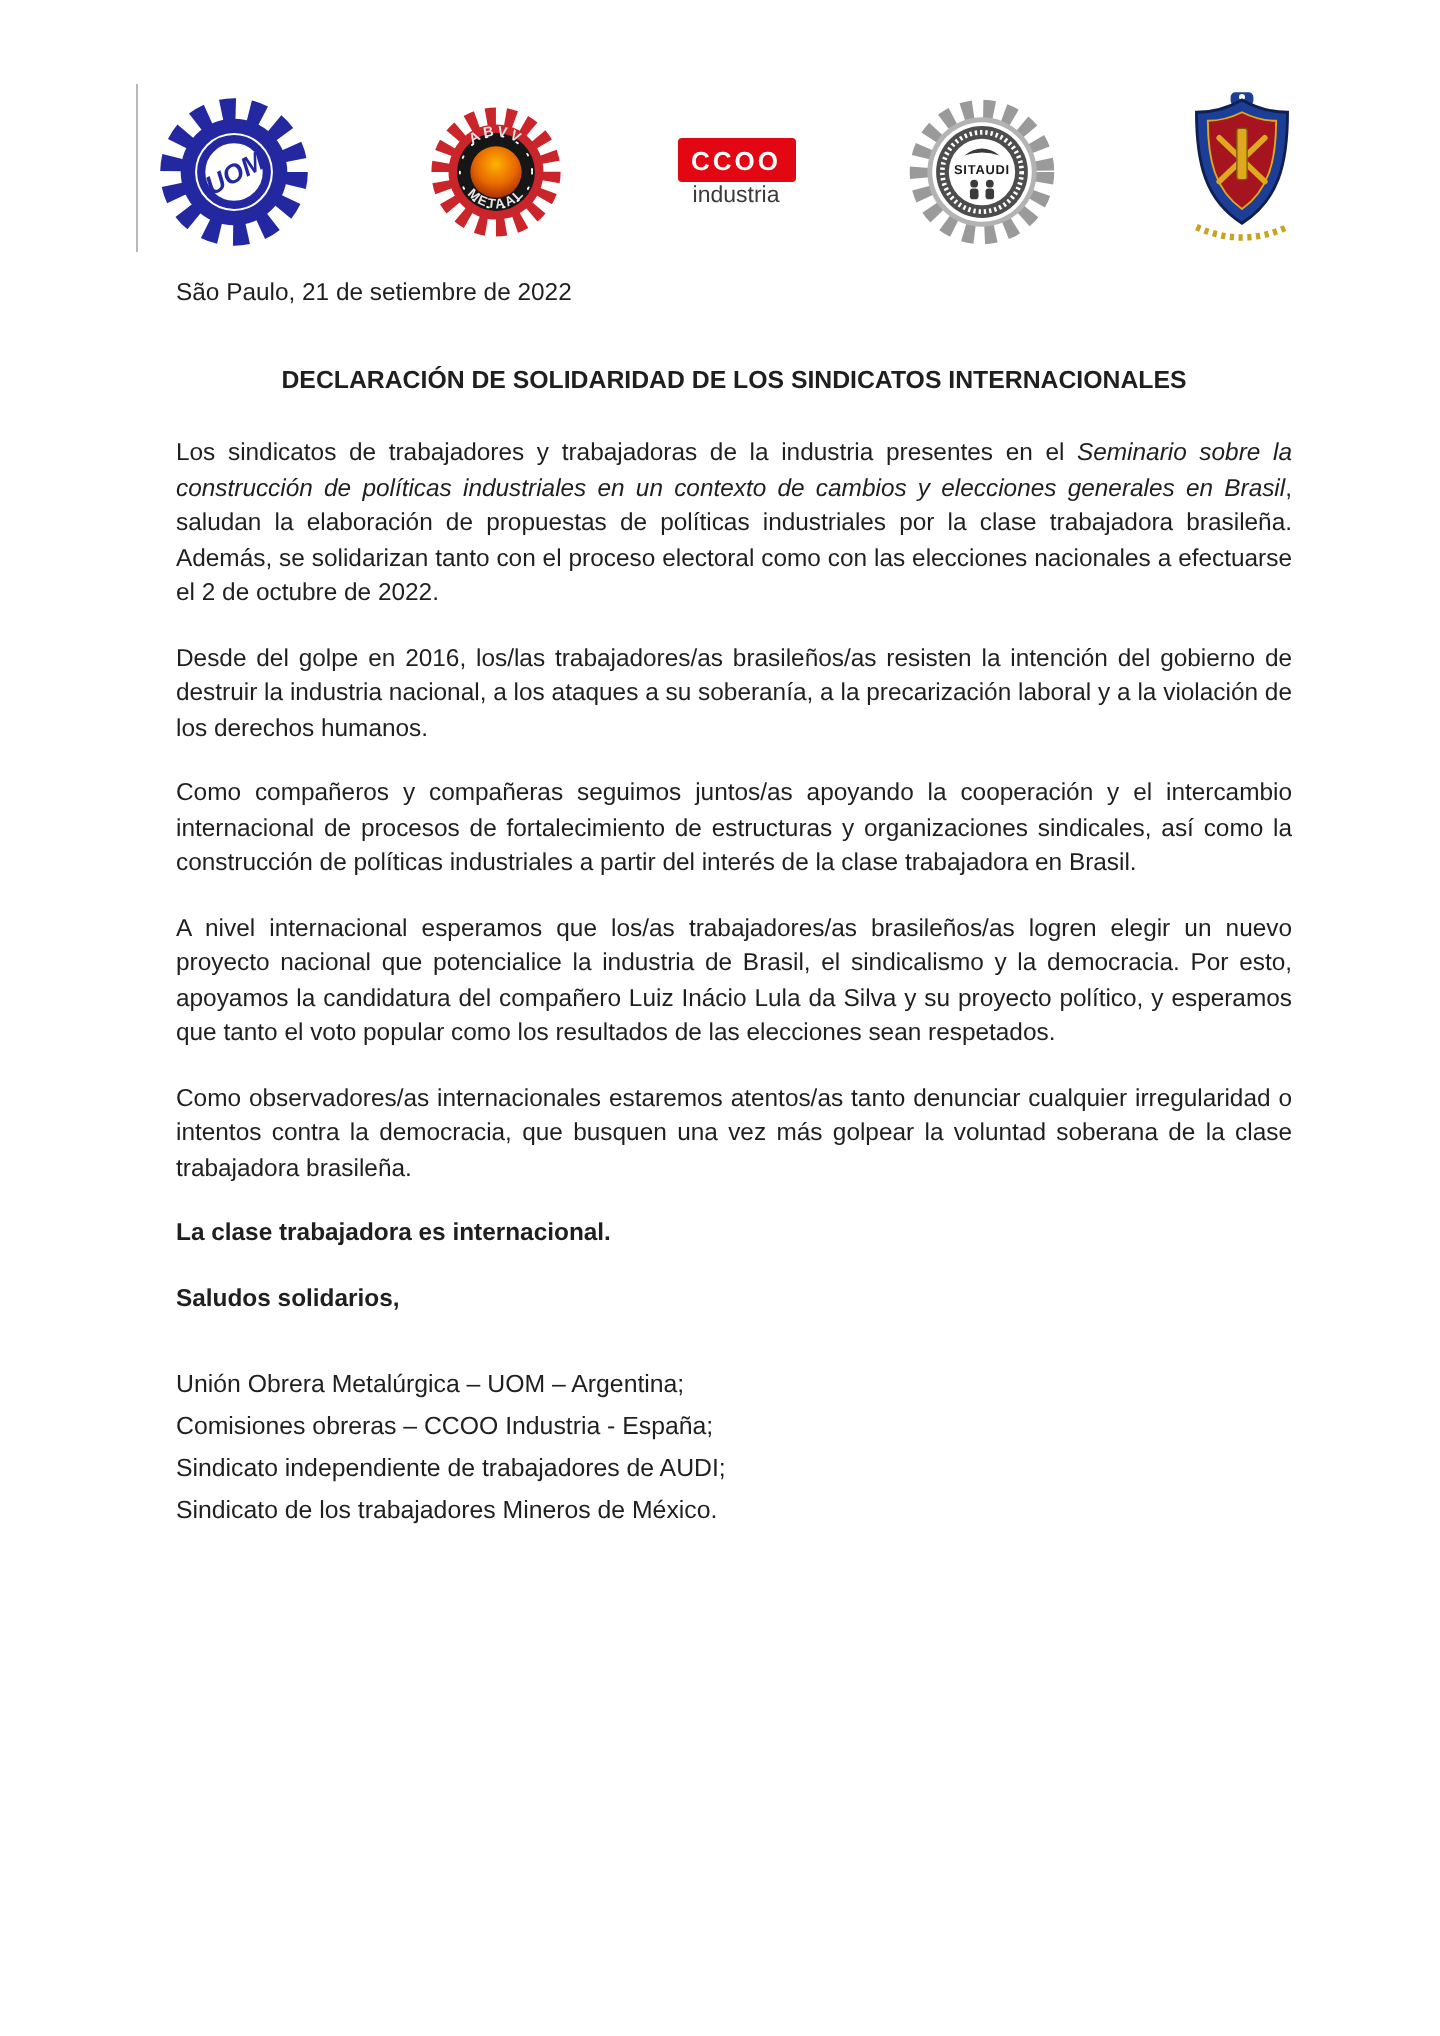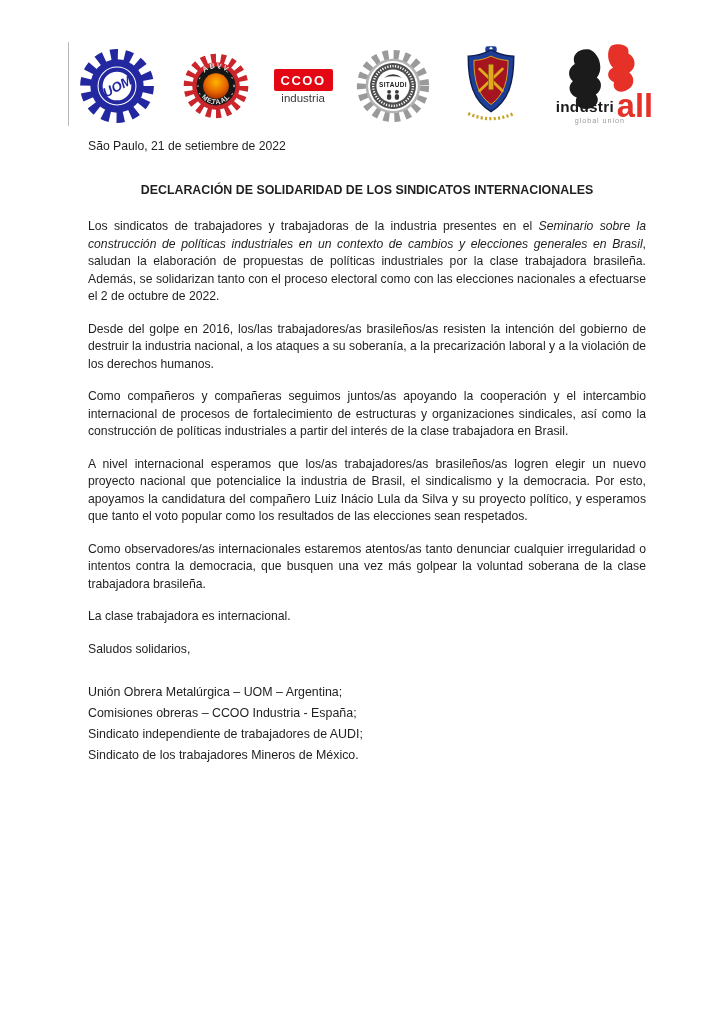--- a/index.html
+++ b/index.html
@@ -27,21 +27,21 @@
 
   
   .content {
     position:absolute; left:88px; top:138px; width:558px;
     font-size:12.2px; line-height:17.5px; color:#1f1f1f;
   }
   .date-line { text-align:left; margin:0 0 26px 0; }
   .doc-title { text-align:center; font-weight:bold; margin:0 0 19px 0; font-size:12.4px; }
   .content p { margin:0 0 15px 0; text-align:justify; }
   .ital { font-style:italic; }
-  .closing { text-align:left; }
+  .closing { text-align:left;font-weight:bold; }
   .sig-block { margin-top:24px; text-align:left; line-height:21px; font-size:12.4px; }
 </style>
 </head>
 <body>
 
 <div class="page">
 
   <div class="vline"></div>
 
   <div class="logo-strip">
@@ -113,29 +113,20 @@
         <path d="M39,12.5 C45,15.5 52,17 57,17 C57,38 53,53.5 39,63.5 C25,53.5 21,38 21,17 C26,17 33,15.5 39,12.5 Z" fill="#a61420" stroke="#dfa81e" stroke-width="1"></path>
         <g>
           <path d="M27,49 L51,26" stroke="#dfa81e" stroke-width="3" stroke-linecap="round"></path>
           <path d="M27,26 L51,49" stroke="#dfa81e" stroke-width="3" stroke-linecap="round"></path>
           <rect x="36.3" y="21" width="5.4" height="27" rx="1.2" fill="#dfa81e" stroke="#7a5a10" stroke-width="0.7"></rect>
         </g>
         <path d="M15,73 Q39,84 63,73" fill="none" stroke="#c8a31f" stroke-width="3.4" stroke-dasharray="2.2 2.4"></path>
       </svg>
     </div>
 
-    <div class="logo-item">
-      <svg viewBox="0 0 115 92" width="110" height="88">
-        <path d="M44,8 C32,6 24,14 28,23 C21,27 20,36 26,41 C20,46 22,55 30,58 C27,64 32,71 41,70 C51,69 55,61 50,55 C57,50 57,41 51,37 C58,30 55,13 44,8 Z" fill="#1b1b1b"></path>
-        <path d="M66,4 C76,0 86,4 84,12 C92,16 93,27 85,32 C92,38 90,48 81,51 C73,54 67,49 69,42 C61,39 61,30 68,27 C62,21 61,10 66,4 Z" fill="#e63128"></path>
-        <text x="8" y="73" font-size="16" font-weight="bold" fill="#1b1b1b" letter-spacing="0.3">industri</text>
-        <text x="72" y="78" font-size="34" font-weight="bold" fill="#e63128">all</text>
-        <text x="28" y="85" font-size="7.5" fill="#9a9a9a" letter-spacing="1">global union</text>
-      </svg>
-    </div>
 
   </div>
 
   <div class="content">
     <div class="date-line">São Paulo, 21 de setiembre de 2022</div>
 
     <div class="doc-title">DECLARACIÓN DE SOLIDARIDAD DE LOS SINDICATOS INTERNACIONALES</div>
 
     <p><span>Los sindicatos de trabajadores y trabajadoras de la industria presentes en el </span><span class="ital">Seminario sobre la construcción de políticas industriales en un contexto de cambios y elecciones generales en Brasil</span><span>, saludan la elaboración de propuestas de políticas industriales por la clase trabajadora brasileña. Además, se solidarizan tanto con el proceso electoral como con las elecciones nacionales a efectuarse el 2 de octubre de 2022.</span></p>
 

